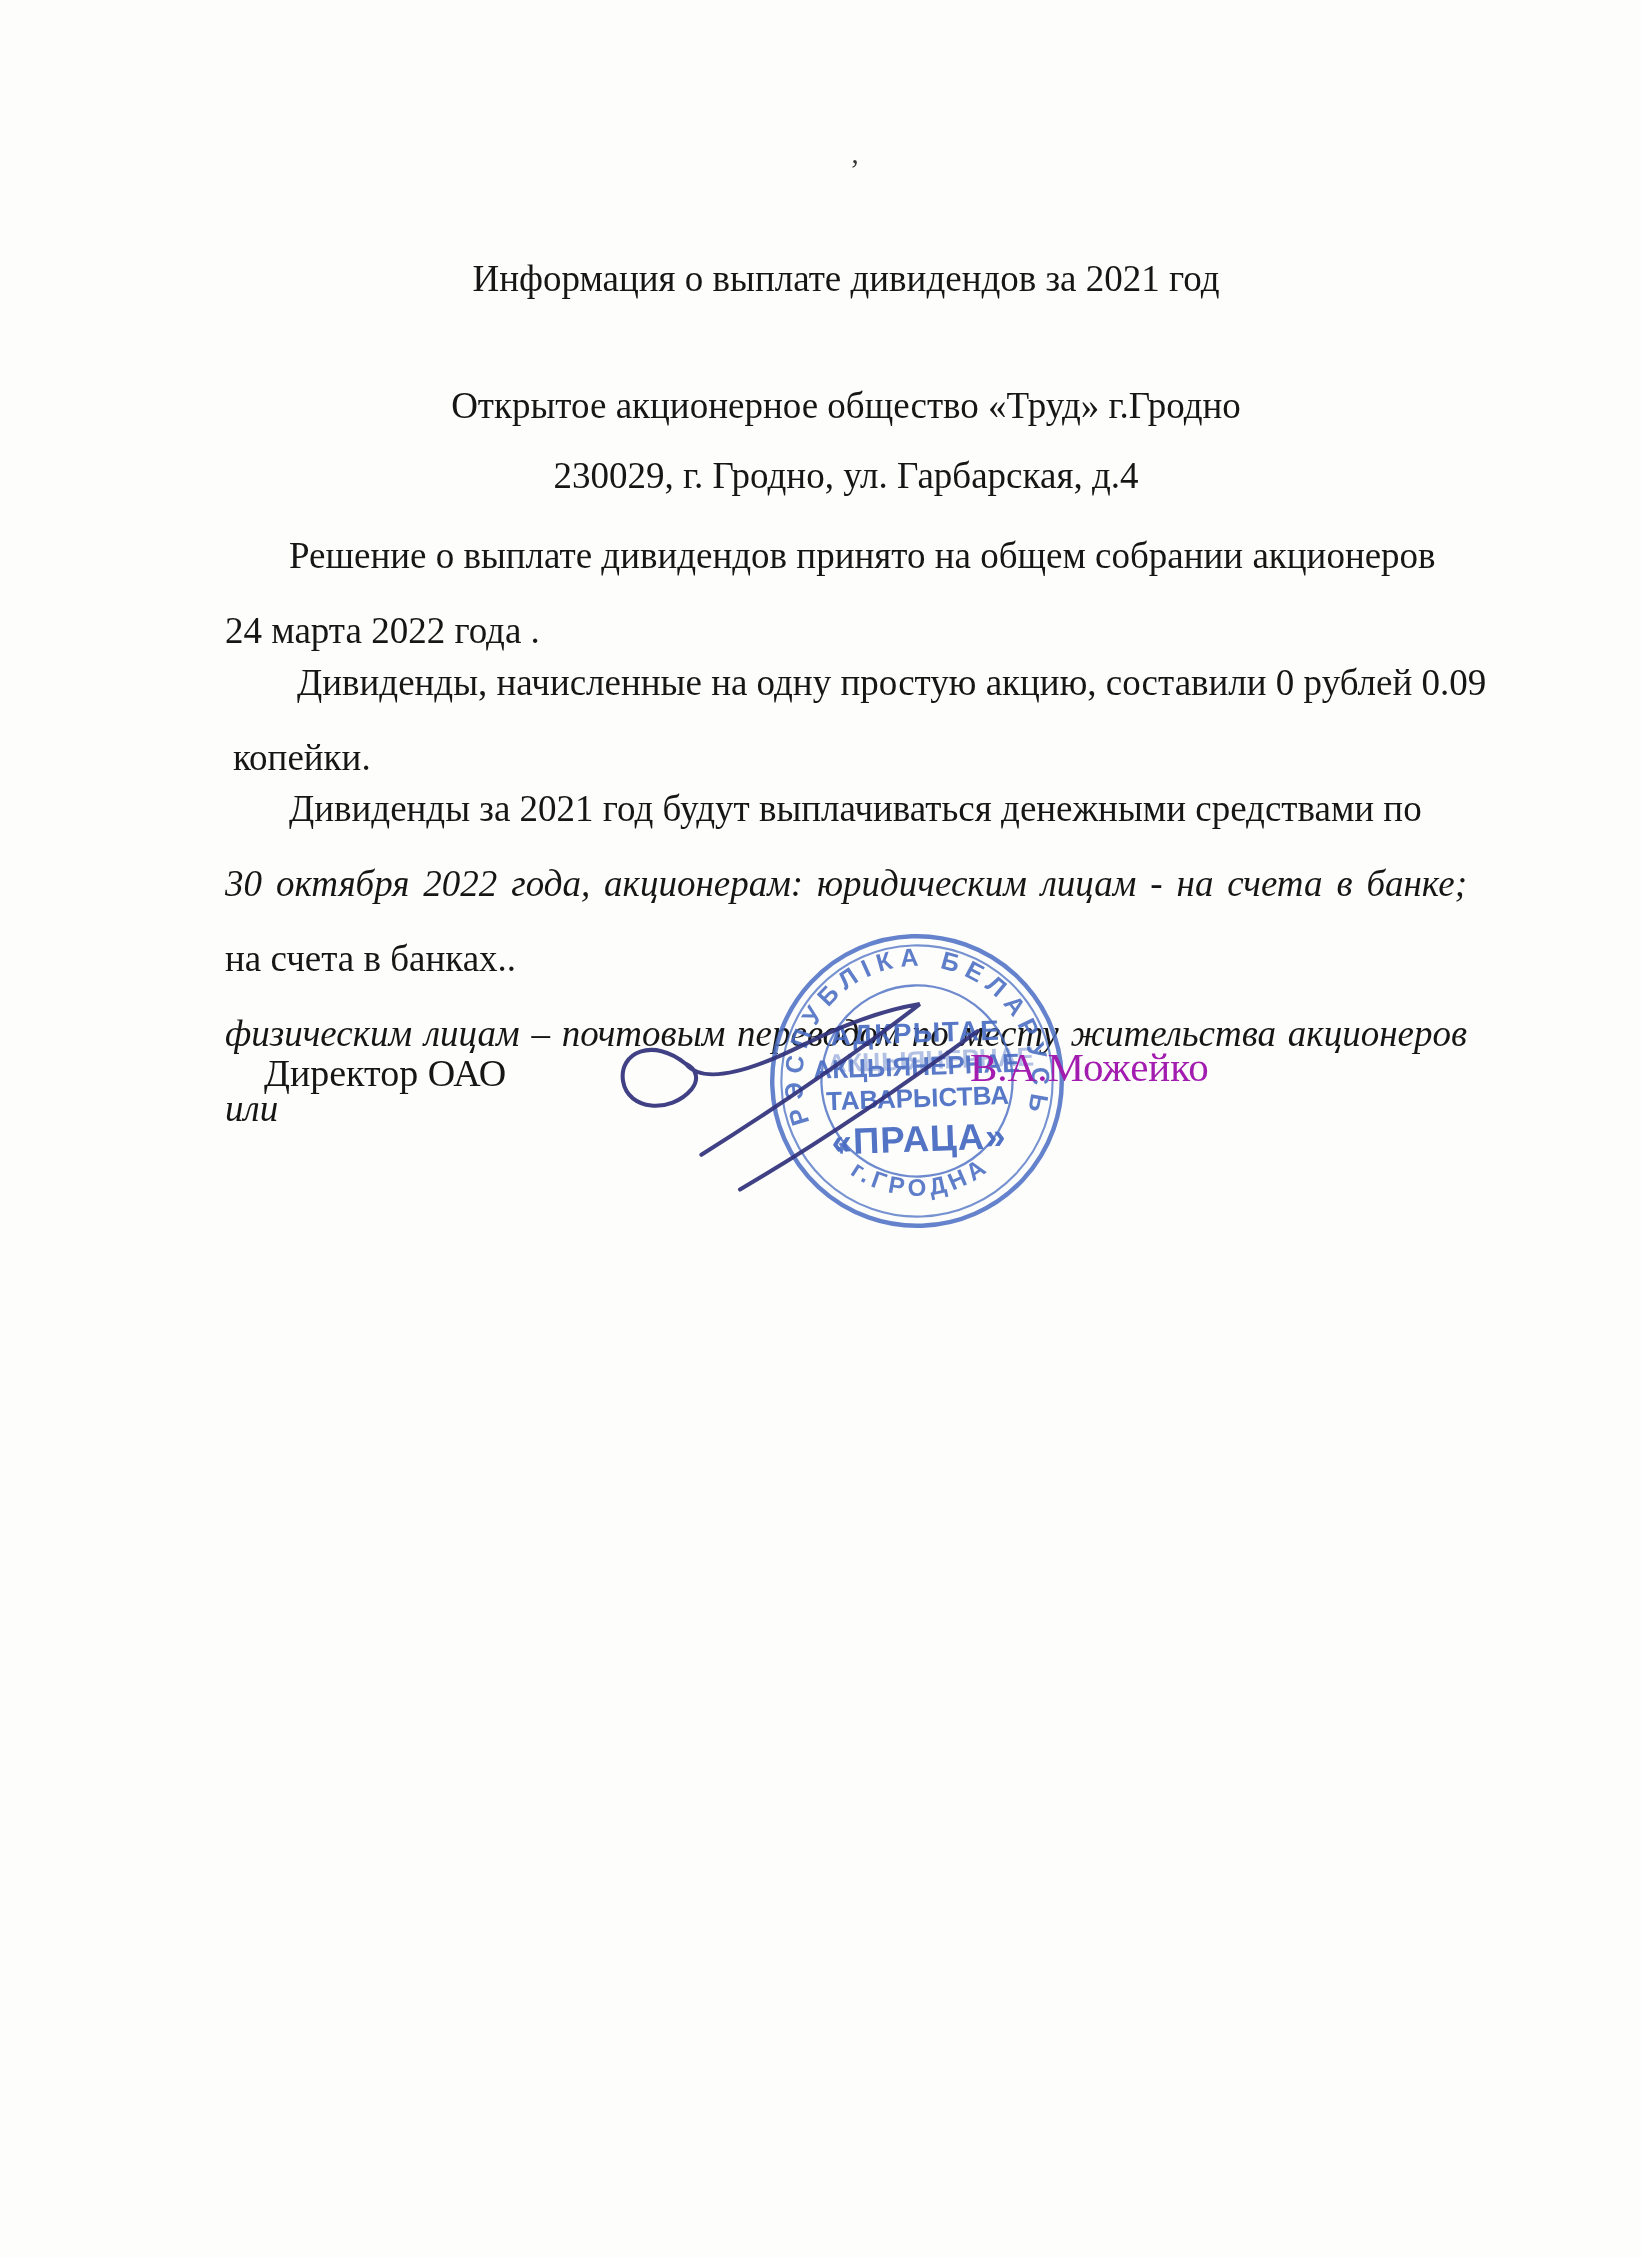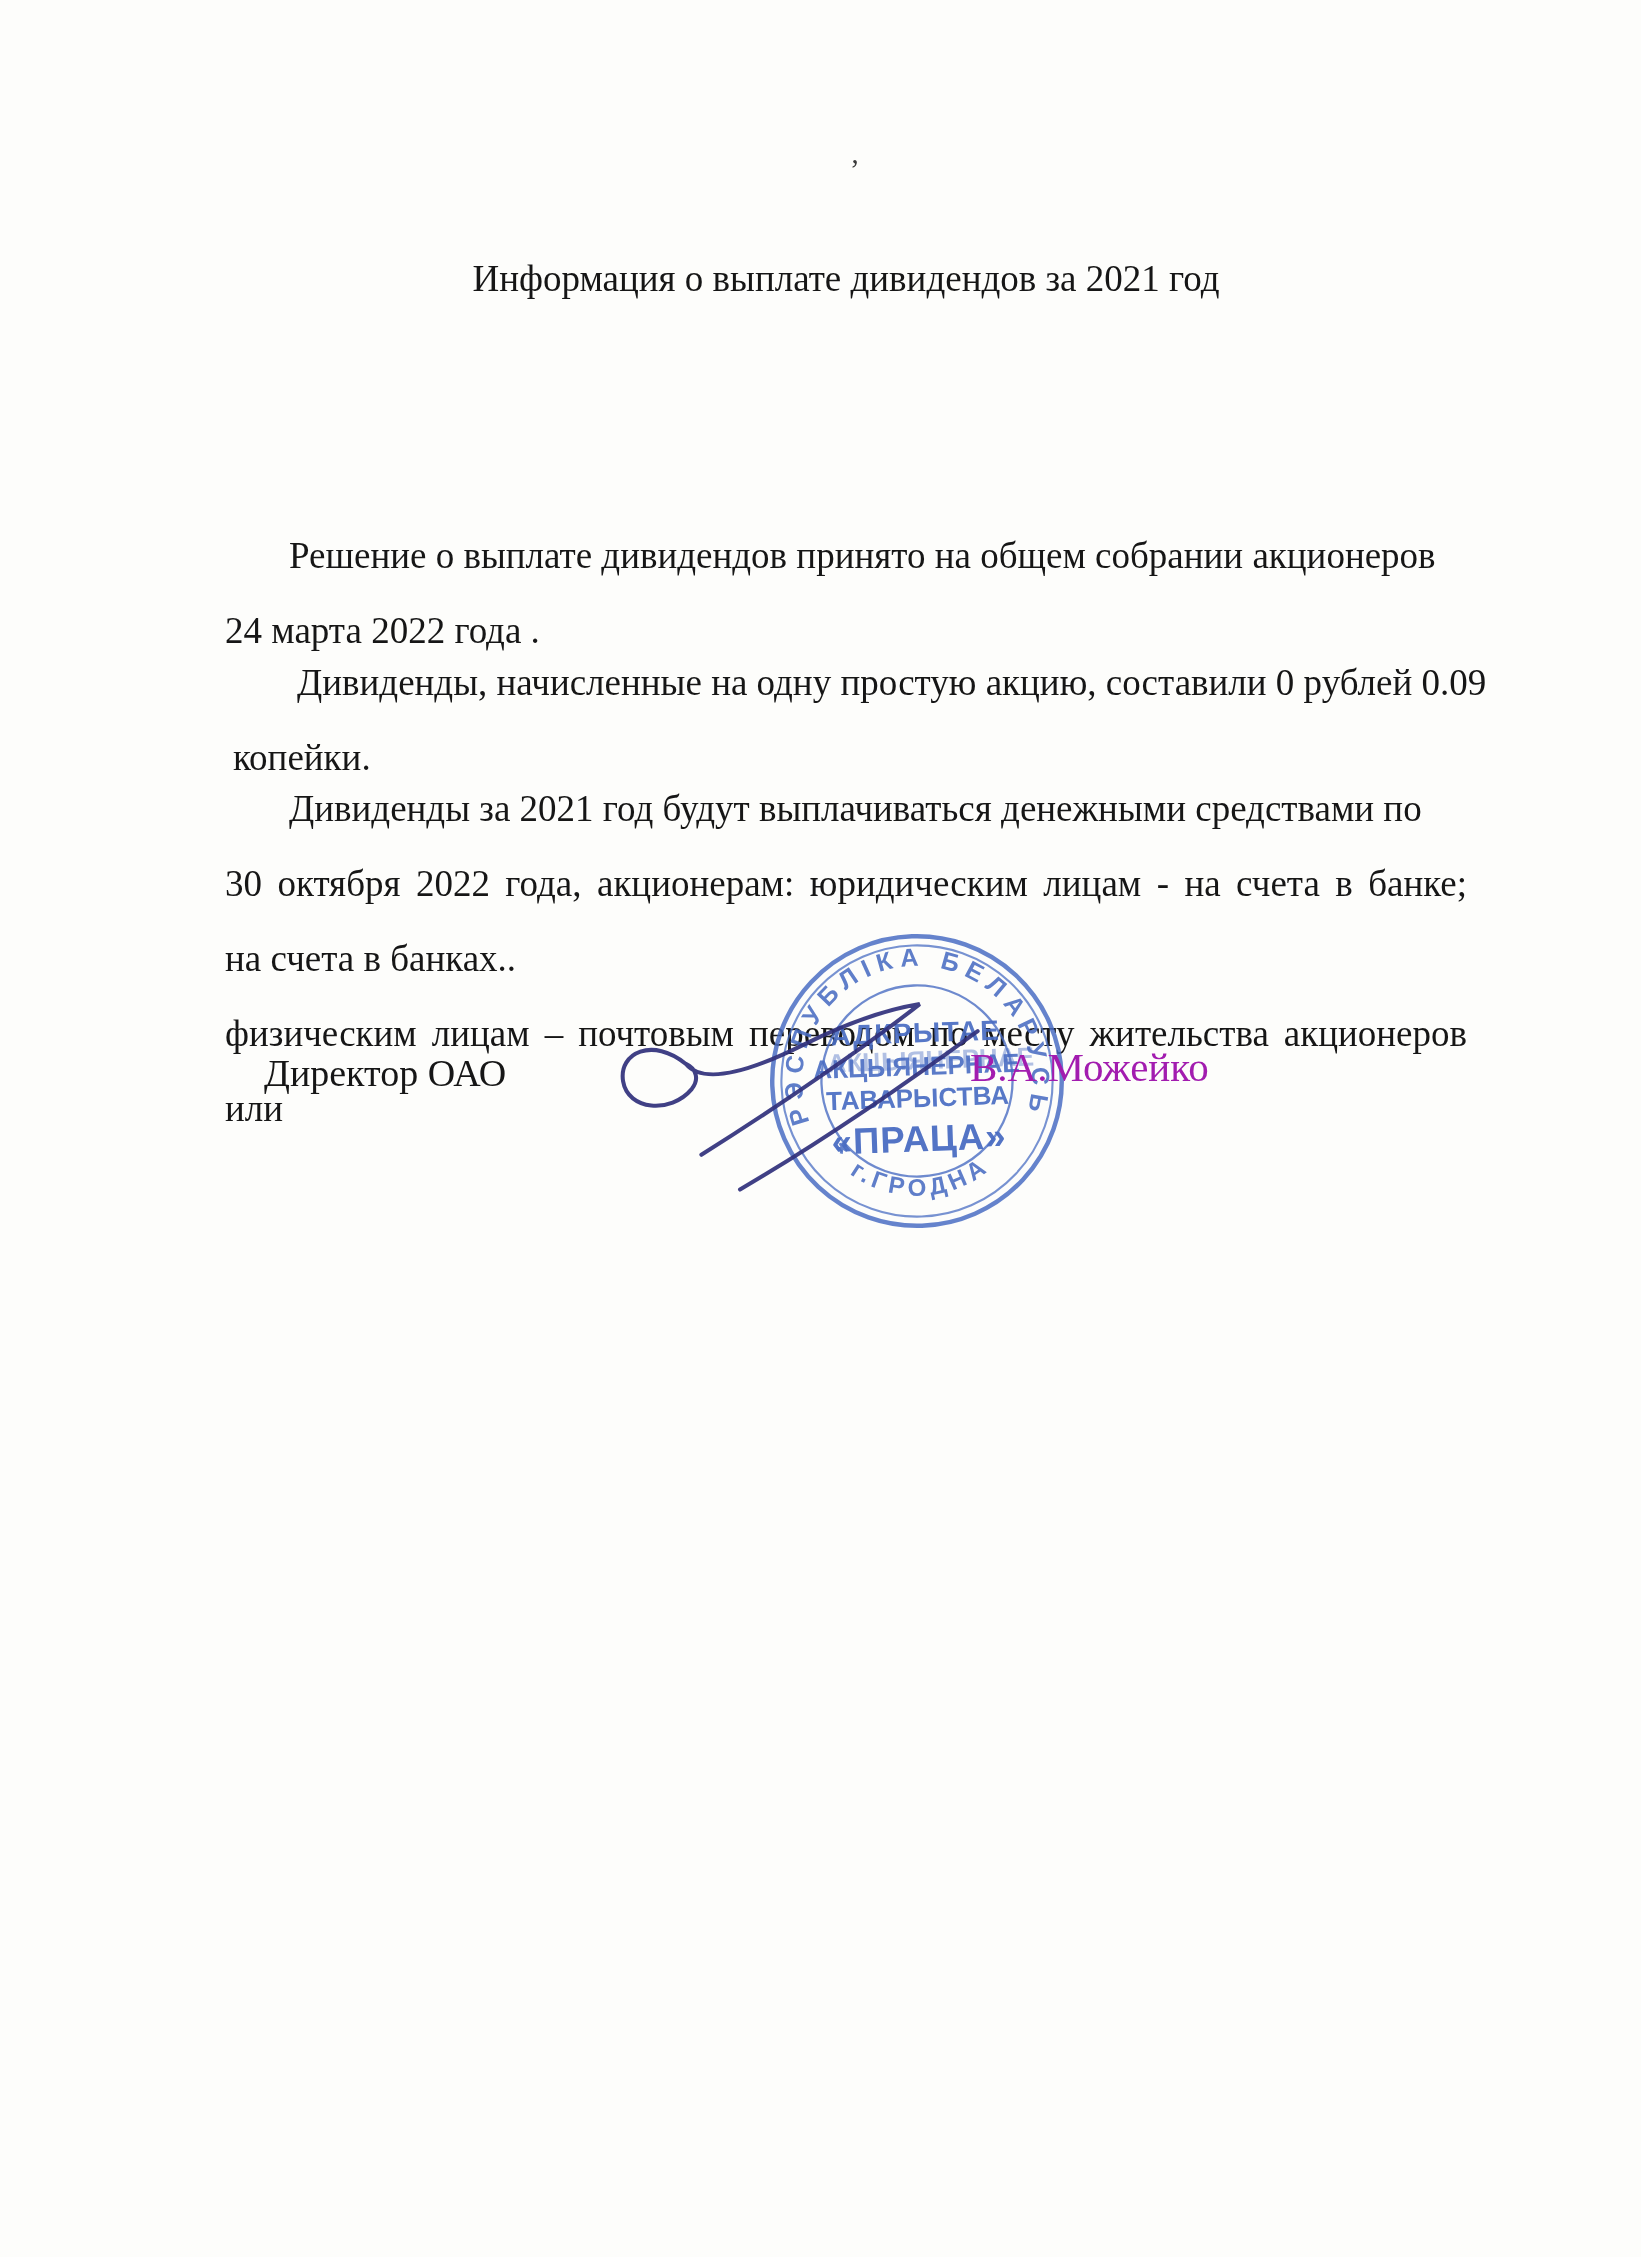--- a/index.html
+++ b/index.html
@@ -9,21 +9,21 @@
     background:#fdfdfb;
     font-family:"Liberation Serif","DejaVu Serif",serif;
     color:#161616; overflow:hidden;
   }
   .abs { position:absolute; }
   .textblock { width:1242px; left:225px; font-size:37px; line-height:75px; }
   .centered { text-align:center; }
   .line { white-space:nowrap; }
   .line.wrapok { white-space:normal; }
   .indent { text-indent:64px; }
-  .stretch { white-space:normal; text-align:justify; text-align-last:justify; }
+  .stretch { white-space:normal; text-align:justify; text-align-last:justify;font-style:italic; }
   .stray-mark { left:850px; top:153px; font-size:29px; color:#3a3a3a; }
   .title-block { top:241px; }
   .company-block { top:371px; line-height:70px; }
   .para-1 { top:518px; }
   .para-2 { top:645px;margin-left:8px; }
   .para-3 { top:771px; }
   .sig-role { left:264px; top:1051px; font-size:38px; }
   .sig-name { left:970px; top:1043px; font-size:41px; color:#a21caf; z-index:6; }
   .stamp-svg { left:751px; top:915px; width:332px; height:332px; z-index:3; }
   .ink-svg { left:541px; top:946px; width:541px; height:290px; z-index:5; }
@@ -31,20 +31,24 @@
 </style>
 </head>
 <body>
 
 <div class="page">
 
   <div class="abs stray-mark">’</div>
 
   <div class="abs textblock centered title-block">Информация о выплате дивидендов за 2021 год</div>
 
+  <div class="abs textblock centered company-block">
+    <div class="line wrapok">Открытое акционерное общество «Труд» г.Гродно</div>
+    <div class="line wrapok">230029, г. Гродно, ул. Гарбарская, д.4</div>
+  </div>
 
   <div class="abs textblock para-1">
     <div class="line indent">Решение о выплате дивидендов принято на общем собрании акционеров</div>
     <div class="line">24 марта 2022 года .</div>
   </div>
 
   <div class="abs textblock para-2">
     <div class="line indent">Дивиденды, начисленные на одну простую акцию, составили 0 рублей 0.09</div>
     <div class="line">копейки.</div>
   </div>

